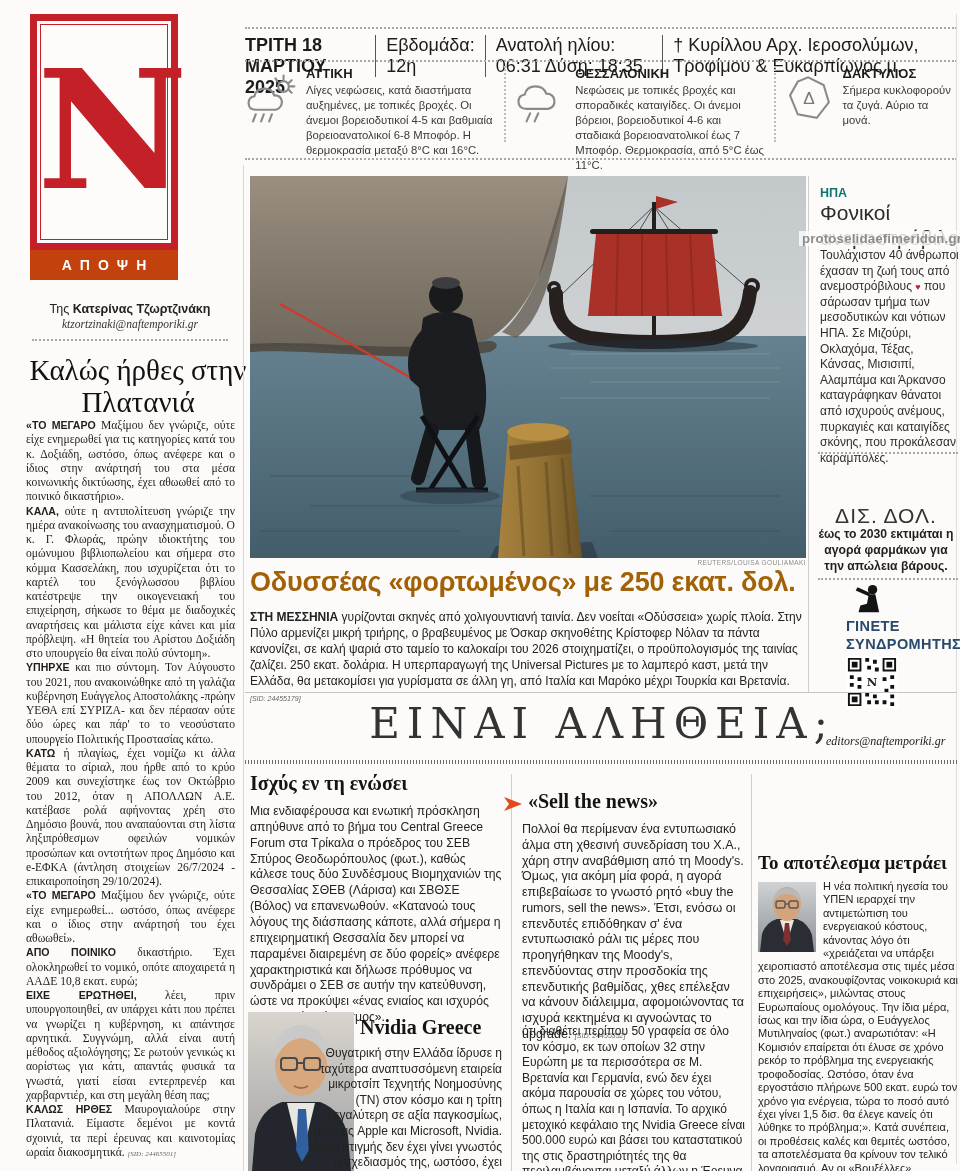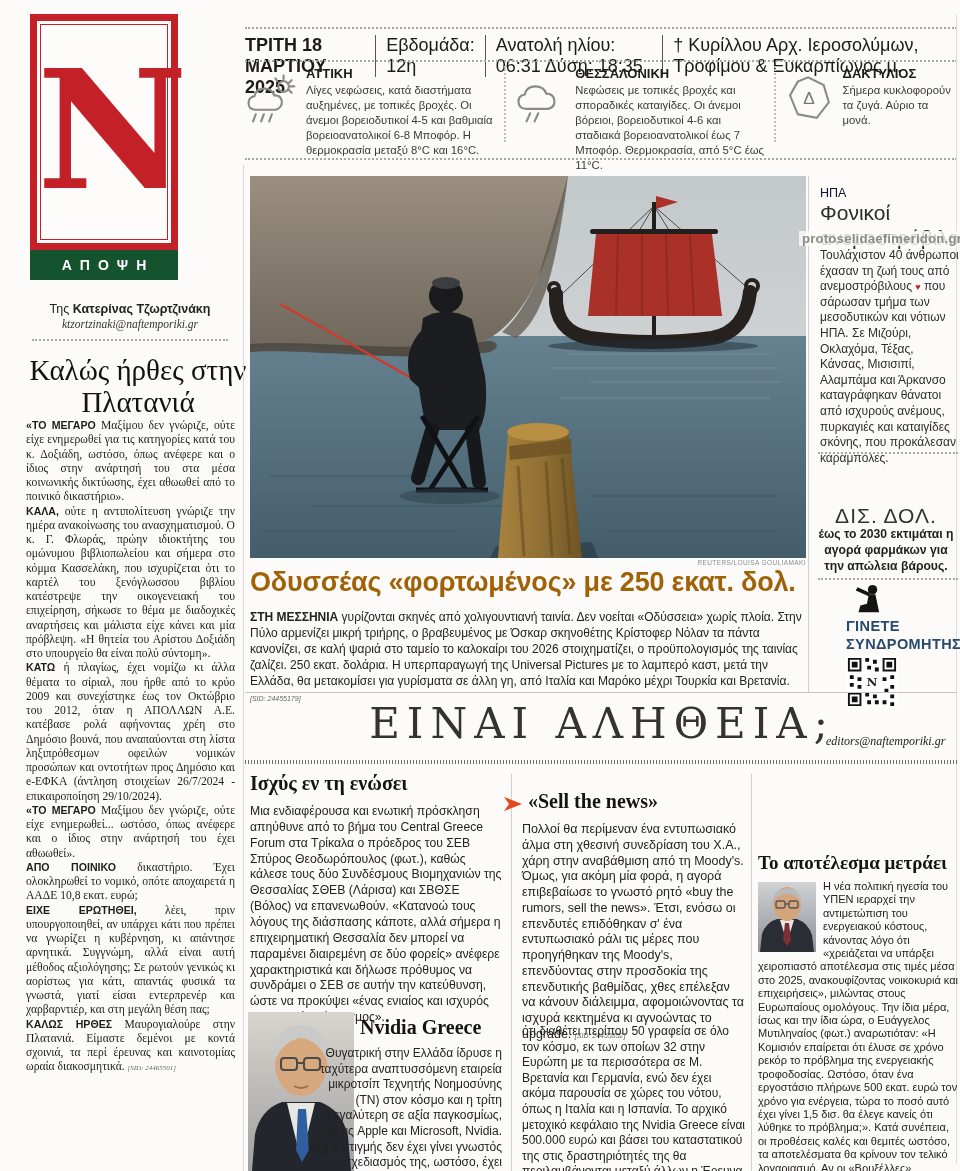--- a/index.html
+++ b/index.html
@@ -7,21 +7,21 @@
         font-family:"Liberation Sans",sans-serif;color:#1c1c1c;}
   .hdot{position:absolute;border-top:2px dotted #a8a8a8;height:0;}
   .hsolid{position:absolute;border-top:1px solid #c4c4c4;height:0;}
   .vline{position:absolute;border-left:1px solid #cfcfcf;width:0;}
 
   
   .logo-box{position:absolute;left:30px;top:14px;width:134px;height:222px;border:7px solid #c32127;
             background:#fdfcfa;outline:1px solid #c32127;outline-offset:-11px;}
   .logo-n{font-family:"DejaVu Serif",serif;font-weight:bold;font-size:165px;line-height:218px;
           color:#c32127;text-align:center;}
-  .apopsi-bar{position:absolute;left:30px;top:250px;width:148px;height:30px;background:#14532d;
+  .apopsi-bar{position:absolute;left:30px;top:250px;width:148px;height:30px;background:#c2410c;
               color:#fff;font-size:14px;font-weight:bold;letter-spacing:8px;text-indent:8px;
               text-align:center;line-height:31px;}
   .byline{position:absolute;left:22px;top:302px;width:216px;text-align:center;font-size:12.5px;color:#222;}
   .byline-email{font-family:"Liberation Serif",serif;font-style:italic;font-size:11.5px;margin-top:2px;color:#333;}
   .op-title{position:absolute;left:18px;top:346px;width:224px;margin:8px;text-align:center;
             font-family:"Liberation Serif",serif;font-weight:400;font-size:29px;line-height:1.12;color:#121212;}
   .op-body{position:absolute;left:26px;top:419px;width:209px;height:752px;overflow:hidden;
            font-family:"Liberation Serif",serif;font-size:11.6px;line-height:1.23;text-align:justify;color:#1d1d1d;}
   .op-body p{margin:0;}
   .op-lead{font-family:"Liberation Sans",sans-serif;font-weight:bold;font-size:10.6px;}
@@ -43,21 +43,21 @@
   
   .photo{position:absolute;left:250px;top:176px;width:556px;height:382px;background:#cfd3d5;}
   .credit{position:absolute;left:250px;top:559px;width:556px;text-align:right;font-size:6.5px;
           letter-spacing:.4px;color:#8d8d8d;}
   .headline{position:absolute;left:250px;top:567px;width:560px;margin:0;font-size:27px;
             font-weight:bold;letter-spacing:-.2px;color:#a16207;}
   .caption{position:absolute;left:250px;top:610px;width:560px;margin:0;font-size:12px;
            line-height:1.33;color:#222;}
 
   
-  .kicker{position:absolute;left:820px;top:186px;font-size:12.5px;font-weight:normal;color:#0f172a;text-align:right;}
+  .kicker{position:absolute;left:820px;top:186px;font-size:12.5px;font-weight:bold;color:#0f766e;text-align:right;}
   .rail-title{position:absolute;left:820px;top:201px;width:142px;margin:0;font-weight:400;
               font-size:21px;line-height:1.18;color:#2b2b2b;}
   .watermark{position:absolute;left:799px;top:231px;width:166px;z-index:5;text-align:center;
              font-size:13.2px;font-weight:bold;letter-spacing:.2px;color:#8c8c8c;
              background:rgba(252,251,249,.82);}
   .rail-body{position:absolute;left:820px;top:248px;width:139px;font-size:12px;line-height:1.3;color:#2e2e2e;}
   .heart{color:#b9262b;font-size:9px;}
   .stat-num{position:absolute;left:812px;top:456px;width:148px;text-align:center;font-size:46px;
             font-weight:bold;line-height:1;color:#4e4e4e;}
   .stat-unit{position:absolute;left:812px;top:504px;width:148px;text-align:center;font-size:21px;
@@ -105,20 +105,21 @@
   <div class="byline">
     <div><span>Της</span>
       <b>Κατερίνας Τζωρτζινάκη</b></div>
     <div class="byline-email">ktzortzinaki@naftemporiki.gr</div>
   </div>
   <div class="hdot" style="left:32px;top:339px;width:196px;"></div>
   <h1 class="op-title">Καλώς ήρθες στην Πλατανιά</h1>
   <div class="op-body">
     <p><b class="op-lead">«ΤΟ ΜΕΓΑΡΟ</b><span> Μαξίμου δεν γνώριζε, ούτε είχε ενημερωθεί για τις κατηγορίες κατά του κ. Δοξιάδη, ωστόσο, όπως ανέφερε και ο ίδιος στην ανάρτησή του στα μέσα κοινωνικής δικτύωσης, έχει αθωωθεί από το ποινικό δικαστήριο».</span></p>
     <p><b class="op-lead">ΚΑΛΑ,</b><span> ούτε η αντιπολίτευση γνώριζε την ημέρα ανακοίνωσης του ανασχηματισμού. Ο κ. Γ. Φλωράς, πρώην ιδιοκτήτης του ομώνυμου βιβλιοπωλείου και σήμερα στο κόμμα Κασσελάκη, που ισχυρίζεται ότι το καρτέλ του ξενόγλωσσου βιβλίου κατέστρεψε την οικογενειακή του επιχείρηση, σήκωσε το θέμα με διαδοχικές αναρτήσεις και μάλιστα είχε κάνει και μία πρόβλεψη. «Η θητεία του Αρίστου Δοξιάδη στο υπουργείο θα είναι πολύ σύντομη».</span></p>
+    <p><b class="op-lead">ΥΠΗΡΧΕ</b><span> και πιο σύντομη. Τον Αύγουστο του 2021, που ανακοινώθηκε από τη γαλάζια κυβέρνηση Ευάγγελος Αποστολάκης -πρώην ΥΕΘΑ επί ΣΥΡΙΖΑ- και δεν πέρασαν ούτε δύο ώρες και πάρ' το το νεοσύστατο υπουργείο Πολιτικής Προστασίας κάτω.</span></p>
     <p><b class="op-lead">ΚΑΤΩ</b><span> ή πλαγίως, έχει νομίζω κι άλλα θέματα το σίριαλ, που ήρθε από το κρύο 2009 και συνεχίστηκε έως τον Οκτώβριο του 2012, όταν η ΑΠΟΛΛΩΝ Α.Ε. κατέβασε ρολά αφήνοντας χρέη στο Δημόσιο βουνά, που αναπαύονται στη λίστα ληξιπρόθεσμων οφειλών νομικών προσώπων και οντοτήτων προς Δημόσιο και e-ΕΦΚΑ (άντληση στοιχείων 26/7/2024 - επικαιροποίηση 29/10/2024).</span></p>
     <p><b class="op-lead">«ΤΟ ΜΕΓΑΡΟ</b><span> Μαξίμου δεν γνώριζε, ούτε είχε ενημερωθεί... ωστόσο, όπως ανέφερε και ο ίδιος στην ανάρτησή του έχει αθωωθεί».</span></p>
     <p><b class="op-lead">ΑΠΟ ΠΟΙΝΙΚΟ</b><span> δικαστήριο. Έχει ολοκληρωθεί το νομικό, οπότε αποχαιρετά η ΑΑΔΕ 10,8 εκατ. ευρώ;</span></p>
     <p><b class="op-lead">ΕΙΧΕ ΕΡΩΤΗΘΕΙ,</b><span> λέει, πριν υπουργοποιηθεί, αν υπάρχει κάτι που πρέπει να γνωρίζει η κυβέρνηση, κι απάντησε αρνητικά. Συγγνώμη, αλλά είναι αυτή μέθοδος αξιολόγησης; Σε ρωτούν γενικώς κι αορίστως για κάτι, απαντάς φυσικά τα γνωστά, γιατί είσαι εντερπρενέρ και χαρβαρντιέρ, και στη μεγάλη θέση πας;</span></p>
     <p><b class="op-lead">ΚΑΛΩΣ ΗΡΘΕΣ</b><span> Μαυρογιαλούρε στην Πλατανιά. Είμαστε δεμένοι με κοντά σχοινιά, τα περί έρευνας και καινοτομίας ωραία διακοσμητικά.</span>
       <span class="sid">[SID: 24465501]</span></p>
   </div>
 
   <div class="hdot" style="left:245px;top:27px;width:712px;"></div>
   <div class="dateline">

